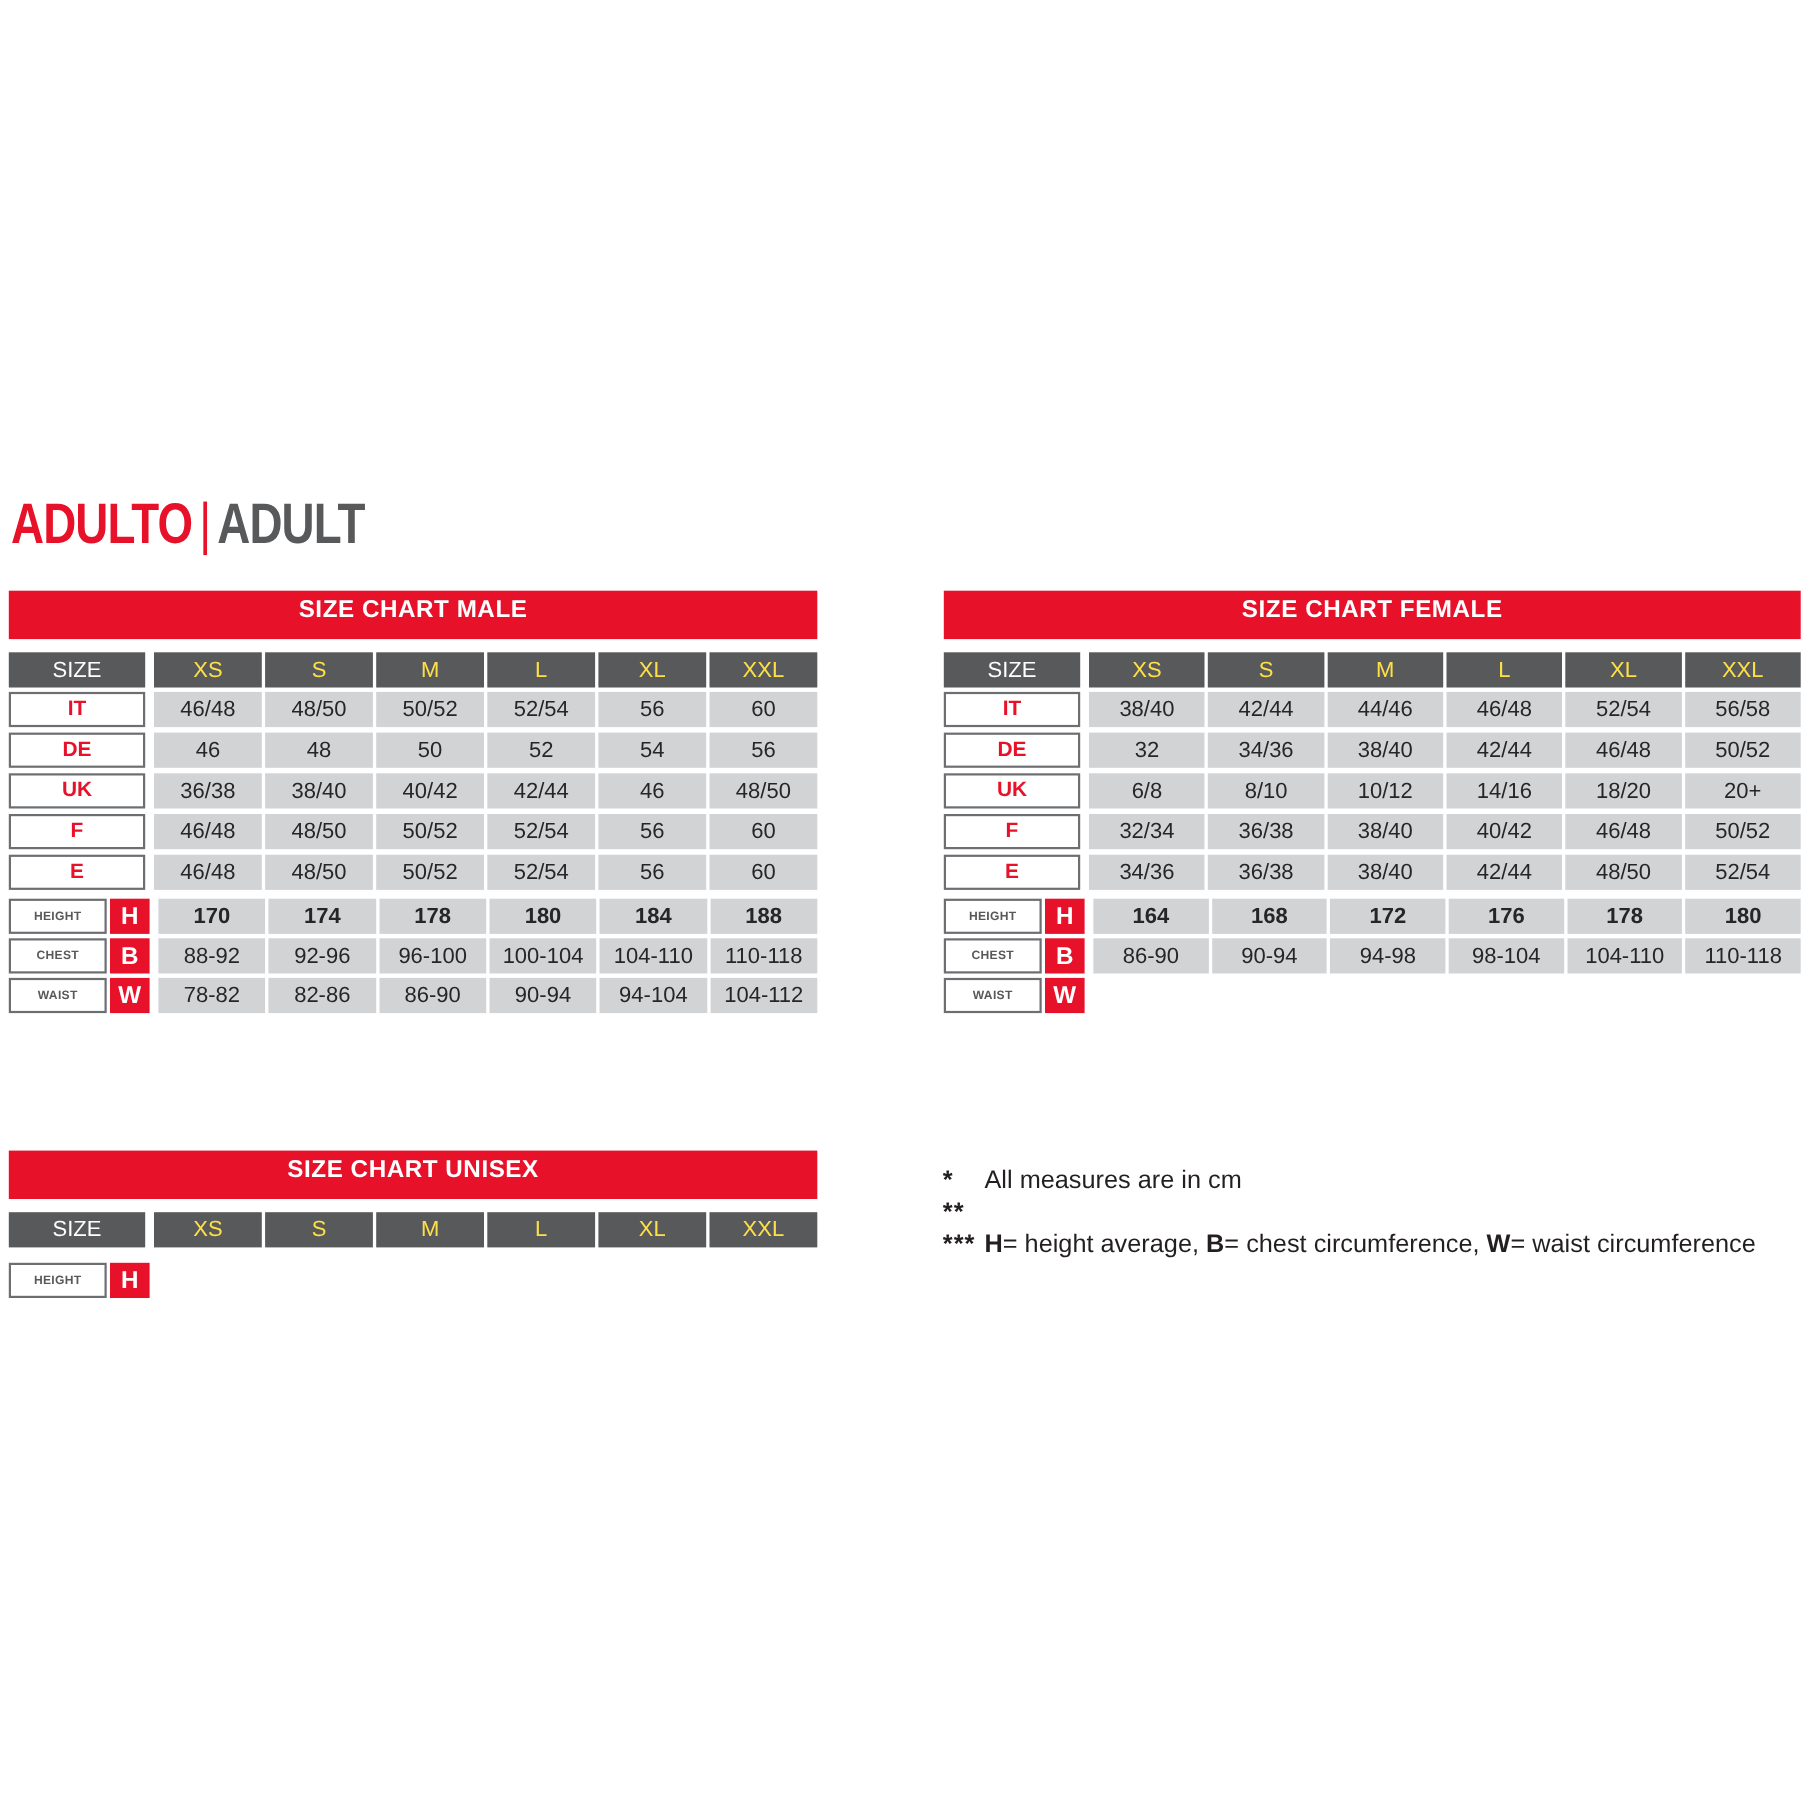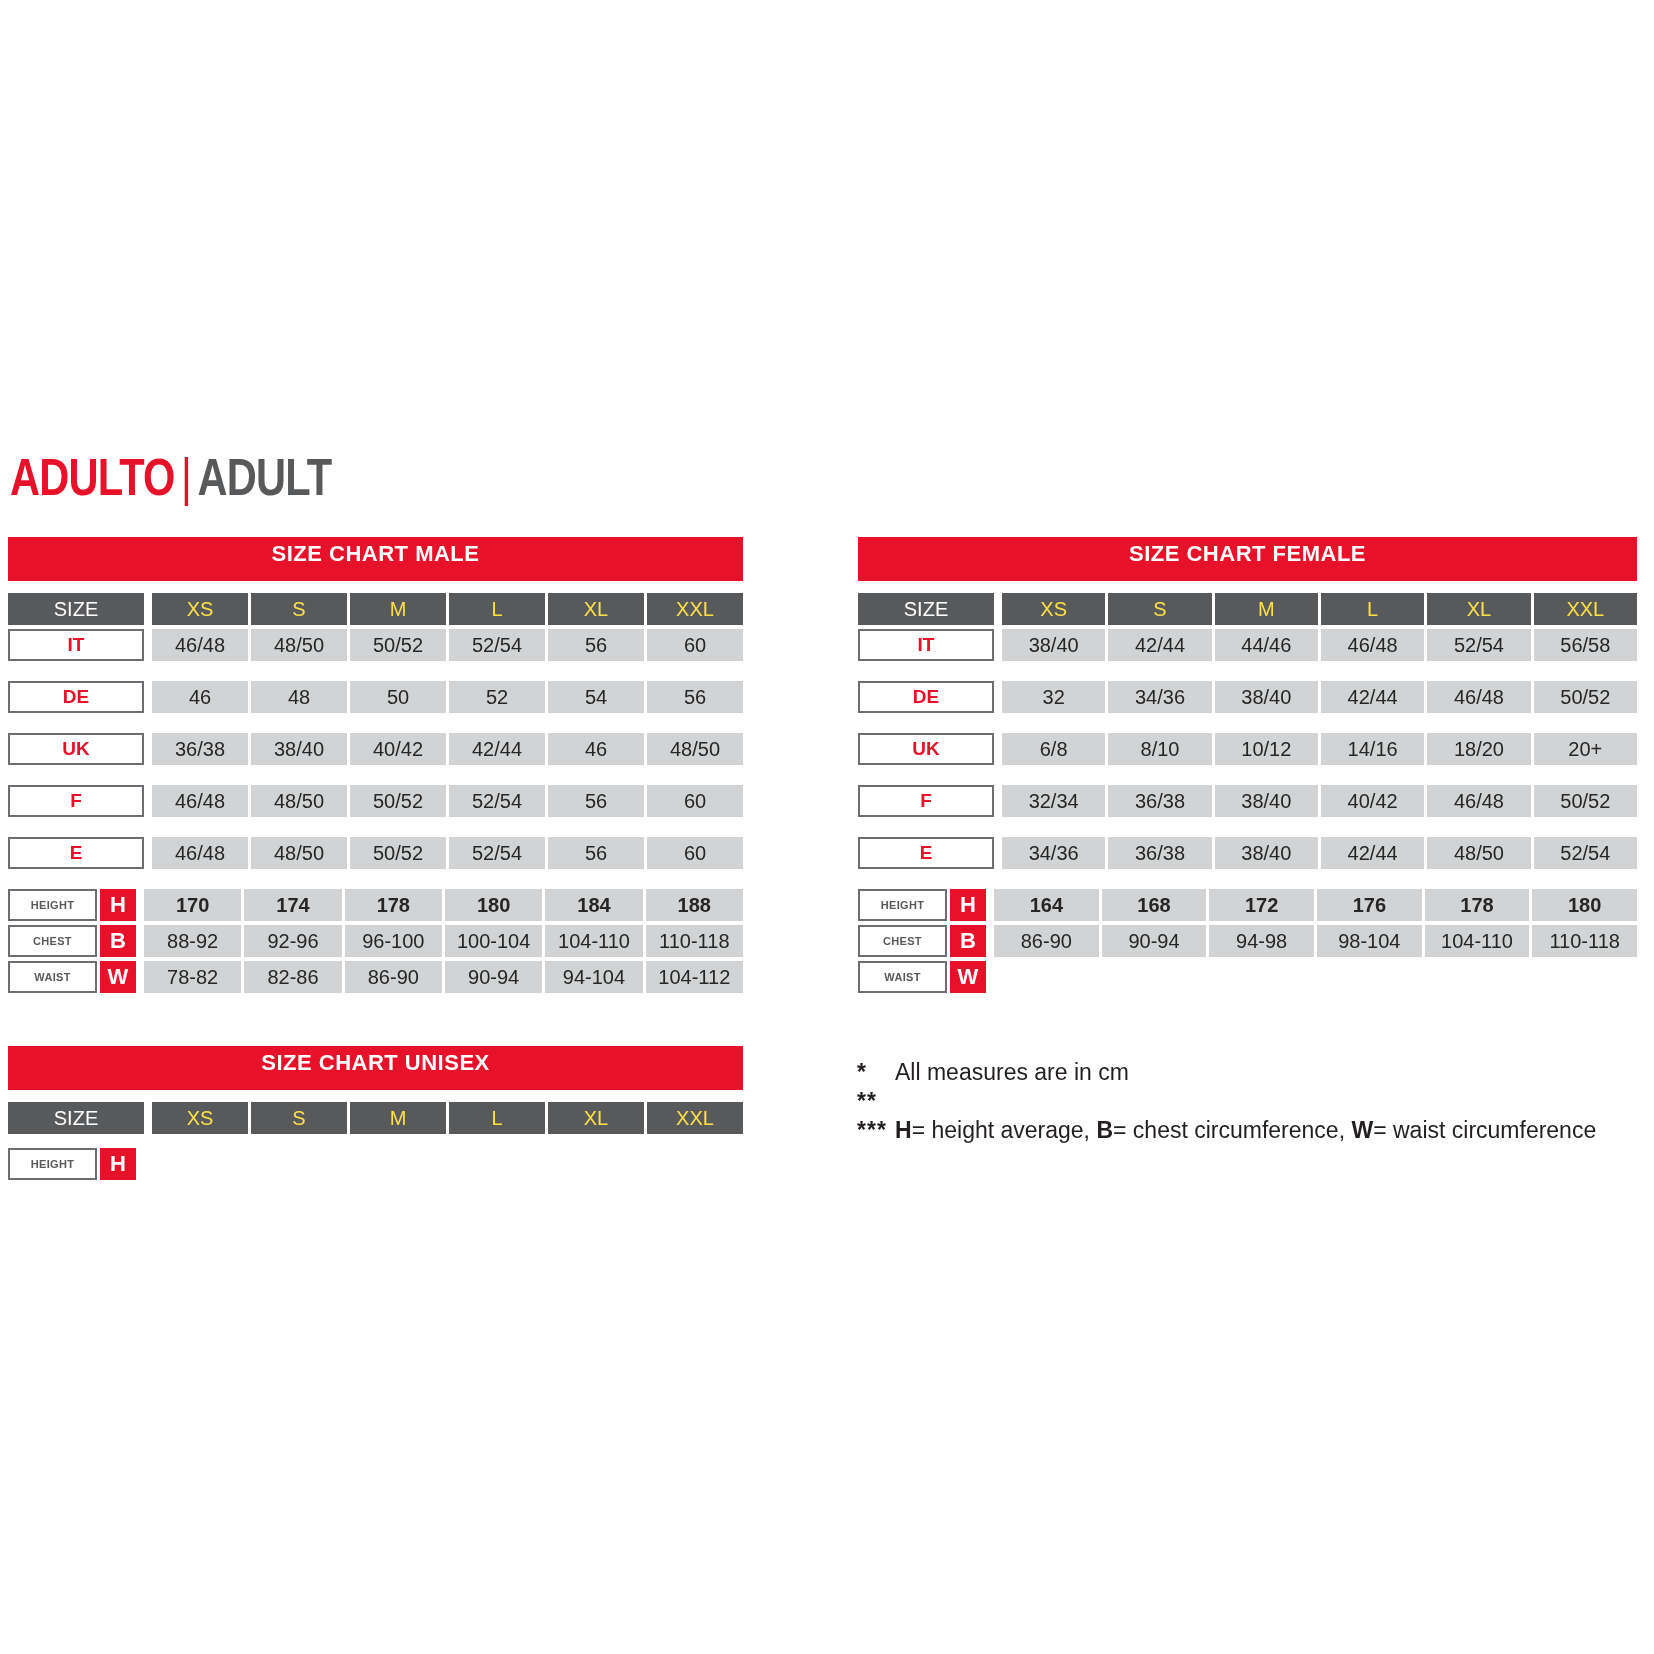--- a/index.html
+++ b/index.html
@@ -26,24 +26,24 @@
   .chart{position:absolute;}
   .chart-male{left:8px;top:537px;width:735px;}
   .chart-female{left:858px;top:537px;width:779px;}
   .chart-unisex{left:8px;top:1046px;width:735px;}
 
   .banner{
     height:44px;line-height:34px;background:var(--red);
     color:#fff;font-weight:bold;font-size:22px;text-align:center;
     letter-spacing:0.5px;margin-bottom:12px;
   }
-  .row{display:flex;height:32px;margin-bottom:20px;}
+  .row{display:flex;height:32px;margin-bottom:5px;}
   .row.header{margin-bottom:4px;}
   .label{
-    width:136px;box-sizing:border-box;flex:none;
+    width:124px;box-sizing:border-box;flex:none;
     display:flex;align-items:center;justify-content:center;
   }
   .hlabel{background:var(--dark-gray);color:#fff;font-size:20px;}
   .slabel{
     background:#fff;border:2px solid var(--border-gray);
     color:var(--red);font-weight:bold;font-size:19px;
   }
   .cells{flex:1;display:flex;gap:3px;margin-left:8px;}
   .cell{
     flex:1;background:var(--light-gray);text-align:center;

